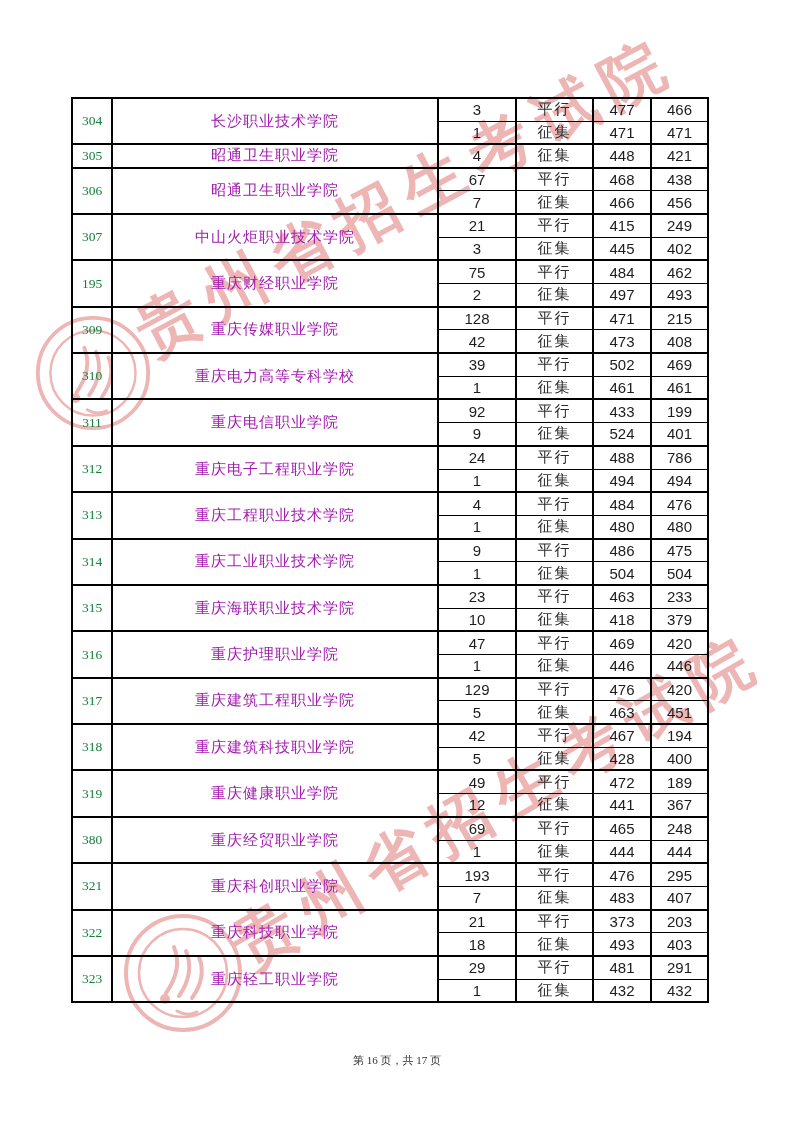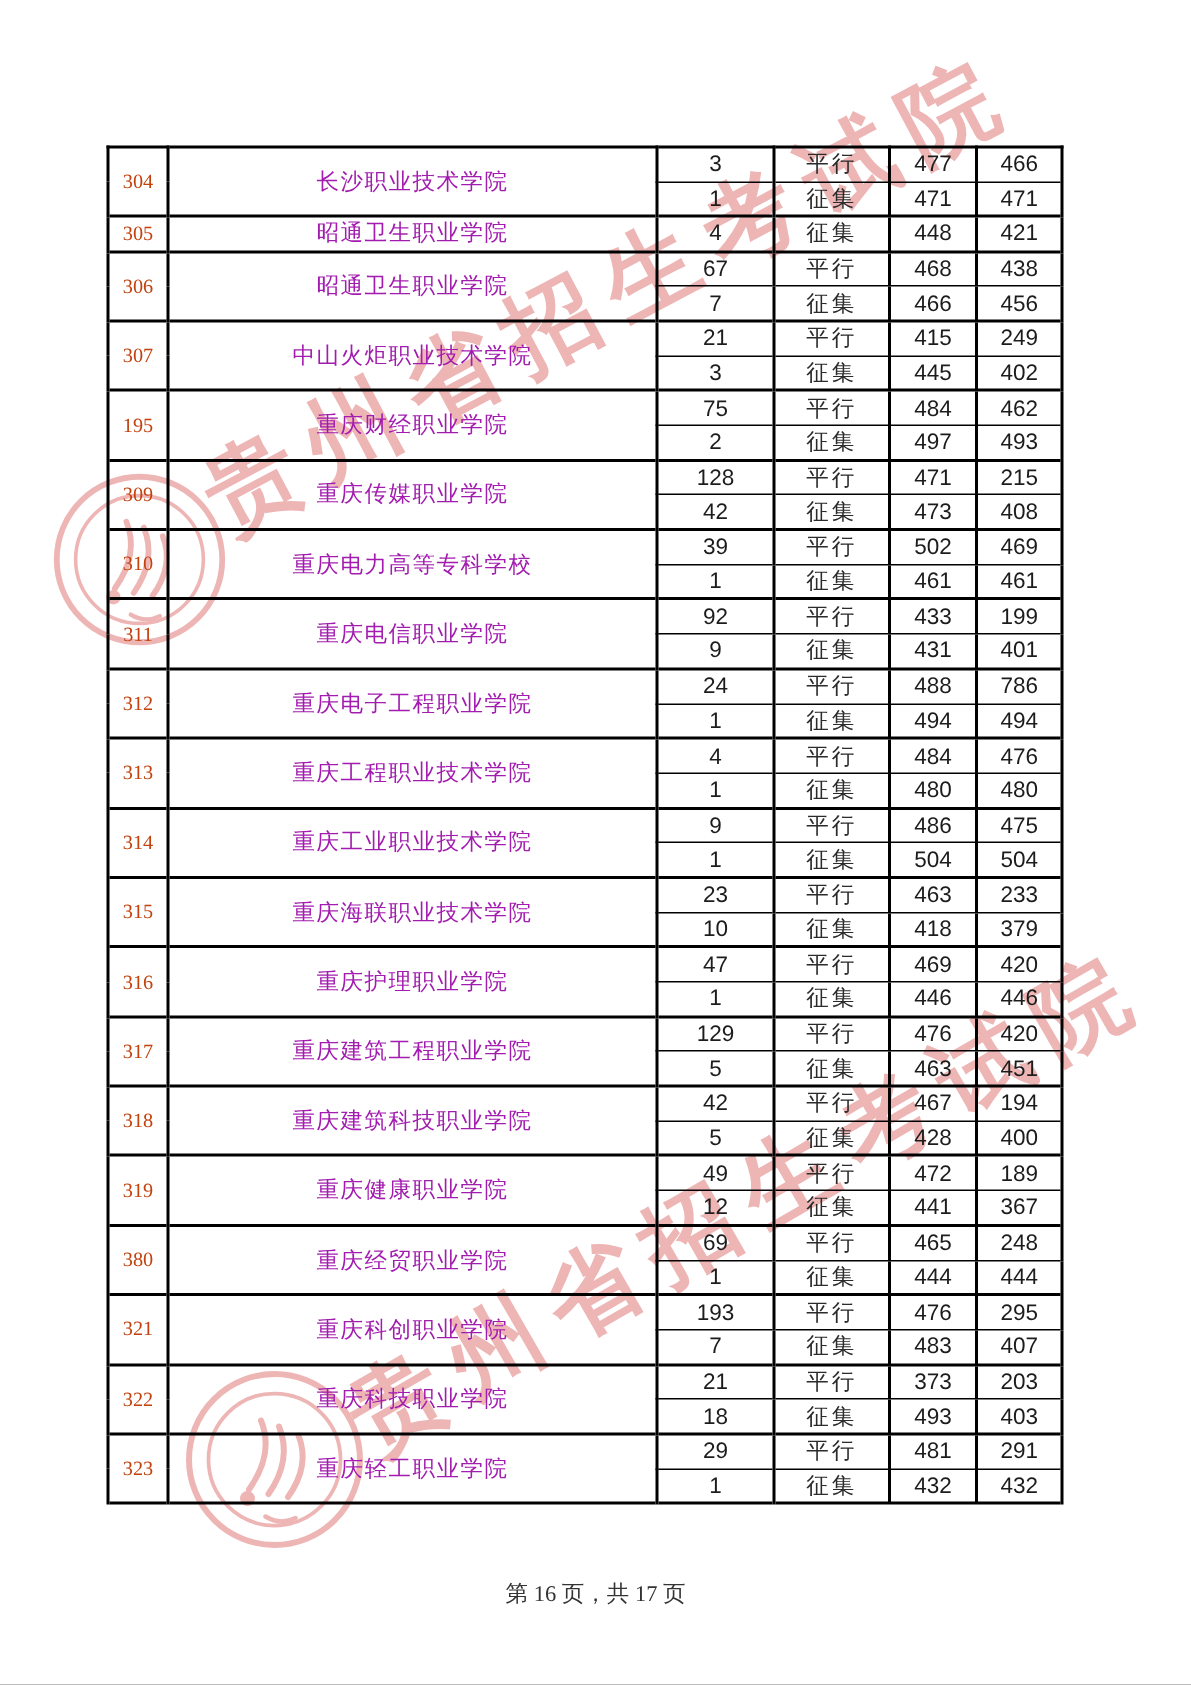--- a/index.html
+++ b/index.html
@@ -15,28 +15,28 @@
     border:2px solid #000;
   }
   table.scores td {
     border:1px solid #000;
     border-left-width:2px; border-right-width:2px;
     padding:0; text-align:center; vertical-align:middle;
     overflow:hidden; white-space:nowrap;
   }
   table.scores tr { height:23.2px; }
   table.scores tr.group-start td { border-top-width:2px; }
-  .col-code   { font-family:"Liberation Serif","DejaVu Serif",serif; font-size:13.5px; color:#c2410c; }
+  .col-code   { font-family:"Liberation Serif","DejaVu Serif",serif; font-size:13.5px; color:#15803d; }
   .col-school { font-size:15px; color:#a21caf; letter-spacing:1px; }
   .col-type   { font-size:15px; color:#2b2b2b; letter-spacing:2px;margin-top:28px; }
   .col-num    { font-family:"Liberation Sans","DejaVu Sans",sans-serif; font-size:15px; color:#1c1c1c; }
   
   .footer {
     position:absolute; top:1053px; left:0; width:100%;
-    text-align:center; font-size:15px; color:#333;
+    text-align:center; font-size:11px; color:#333;
   }
   
   .watermark {
     position:absolute; white-space:nowrap; pointer-events:none;
     font-weight:bold; font-size:62px; letter-spacing:13px;
     opacity:0.5; mix-blend-mode:multiply;
     transform:translate(-50%,-50%) rotate(var(--rot));
   }
   #wm1 { left:406px; top:196px; --rot:-28deg; }
   #wm2 { left:498px; top:801px; --rot:-30deg; }
@@ -185,21 +185,21 @@
           <td class="col-code" rowspan="2">311</td>
           <td class="col-school" rowspan="2">重庆电信职业学院</td>
           <td class="col-num">92</td>
           <td class="col-type">平行</td>
           <td class="col-num">433</td>
           <td class="col-num">199</td>
         </tr>
         <tr>
           <td class="col-num">9</td>
           <td class="col-type">征集</td>
-          <td class="col-num">431</td>
+          <td class="col-num">524</td>
           <td class="col-num">401</td>
         </tr>
         <tr class="group-start">
           <td class="col-code" rowspan="2">312</td>
           <td class="col-school" rowspan="2">重庆电子工程职业学院</td>
           <td class="col-num">24</td>
           <td class="col-type">平行</td>
           <td class="col-num">488</td>
           <td class="col-num">786</td>
         </tr>

